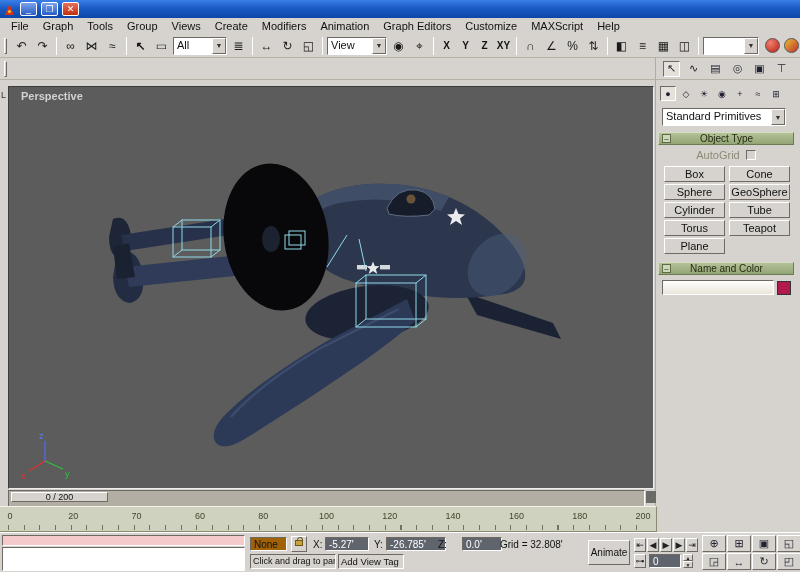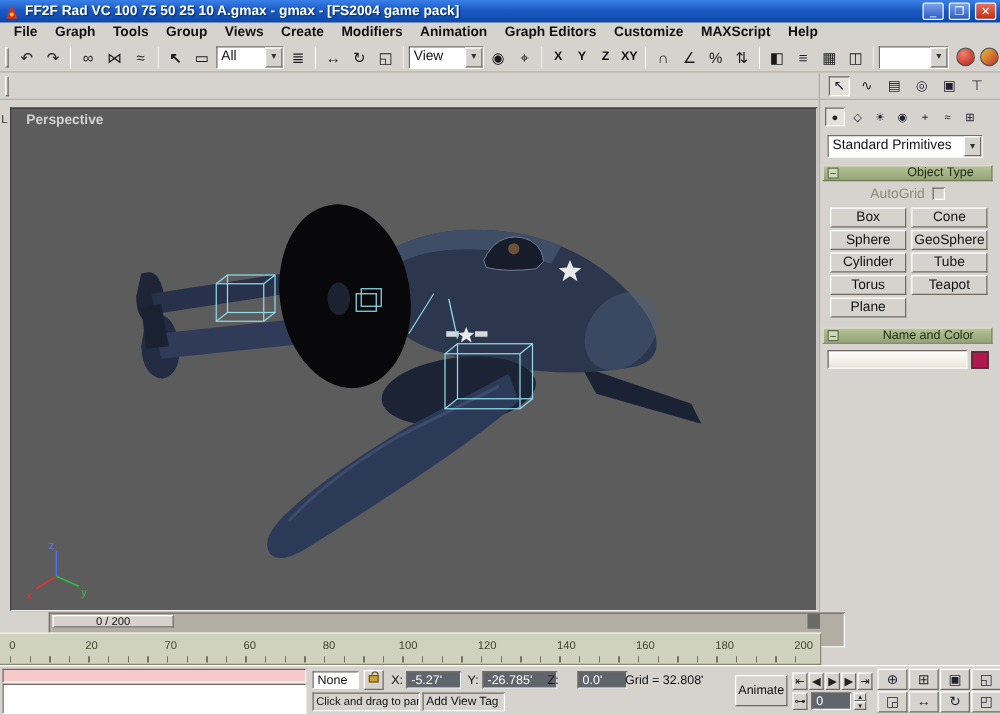--- a/index.html
+++ b/index.html
@@ -13,21 +13,21 @@
     background:linear-gradient(180deg,#3a80e8 0%,#1b5ac4 45%,#0c47a8 100%);
     display:flex;align-items:center;padding:0 3px;gap:4px;}
   #titlebar .title{color:#fff;font-weight:bold;font-size:11px;white-space:nowrap;overflow:hidden;flex:1;
     text-shadow:1px 1px 1px #06306e;}
   .winbtn{width:17px;height:14px;border-radius:2px;color:#fff;font-size:9px;line-height:13px;text-align:center;
     border:1px solid #fff;}
   .winbtn.blue{background:linear-gradient(180deg,#7ba2e8,#2a5cc8);}
   .winbtn.red{background:linear-gradient(180deg,#e8705c,#c03010);}
   
   #menubar{left:0;top:18px;width:800px;height:16px;display:flex;align-items:center;padding-left:4px;}
-  .menu-item{padding:1px 7px;white-space:nowrap;font-weight:bold;}
+  .menu-item{padding:1px 7px;white-space:nowrap;}
   
   #toolbar{left:0;top:34px;width:800px;height:24px;display:flex;align-items:center;gap:2px;padding-left:4px;
     border-bottom:1px solid #b6b2a6;}
   .grip{width:3px;height:16px;border:1px solid;border-color:#fff #6e6a63 #6e6a63 #fff;margin-right:3px;}
   .sep{width:1px;height:18px;background:#9a968a;border-right:1px solid #fff;margin:0 2px;}
   .tbtn{width:19px;height:19px;display:flex;align-items:center;justify-content:center;font-size:12px;color:#1a1a1a;}
   .axisbtn{width:17px;height:17px;display:flex;align-items:center;justify-content:center;font-size:10px;font-weight:bold;}
   .combo{height:18px;display:flex;align-items:stretch;background:#fff;border:1px solid;border-color:#6e6a63 #fff #fff #6e6a63;}
   .combo-val{flex:1;padding:1px 3px;font-size:11px;white-space:nowrap;overflow:hidden;}
   .combo-btn{width:14px;background:#d6d3ce;border:1px solid;border-color:#fff #6e6a63 #6e6a63 #fff;
@@ -46,62 +46,61 @@
   #edge-tab{left:1px;top:90px;font-size:9px;color:#333;}
   
   #cat-row{left:660px;top:86px;display:flex;gap:2px;}
   .catbtn{width:16px;height:15px;display:flex;align-items:center;justify-content:center;font-size:9px;color:#223;}
   .catbtn.active{background:#e4e1da;border:1px solid;border-color:#6e6a63 #fff #fff #6e6a63;}
   #prim-combo{left:662px;top:108px;width:124px;}
   .rollout{height:13px;background:linear-gradient(180deg,#b4c298,#93a575);color:#222b12;
     display:flex;align-items:center;font-size:10px;border:1px solid;border-color:#d5ddc2 #6b7a52 #6b7a52 #d5ddc2;}
   .rollout .minus{width:9px;height:9px;background:#cfd8ba;border:1px solid #5e6c48;margin:0 3px;
     font-size:8px;line-height:7px;text-align:center;}
-  .rollout .rtitle{flex:1;text-align:right;margin-right:14px;}
+  .rollout .rtitle{flex:1;text-align:center;margin-right:14px;}
   #autogrid{left:658px;top:149px;width:136px;display:flex;justify-content:center;gap:6px;align-items:center;
     color:#8b8b78;}
   #autogrid .chk{width:10px;height:10px;background:#d6d3ce;border:1px solid;border-color:#6e6a63 #fff #fff #6e6a63;}
   #ot-grid{left:664px;top:166px;width:128px;display:grid;grid-template-columns:61px 61px;gap:2px 4px;}
   .objbtn{height:16px;font-size:11px;display:flex;align-items:center;justify-content:center;}
   #nc-row{left:662px;top:280px;width:132px;display:flex;gap:3px;align-items:center;}
   #name-field{width:112px;height:15px;background:linear-gradient(180deg,#ffffff,#e9e5da);}
   #color-swatch{width:14px;height:14px;border:1px solid #333;}
   
-  #timeslider{left:8px;top:490px;width:637px;height:28px;background:#b2aea4;position:absolute;margin-left:31px;}
+  #timeslider{left:8px;top:490px;width:637px;height:28px;background:#b2aea4;position:absolute;}
   #ts-knob{left:2px;top:1px;width:97px;height:10px;font-size:9px;display:flex;align-items:center;justify-content:center;}
   #ts-end{left:646px;top:491px;width:10px;height:12px;background:#6a6a66;}
   #ruler{left:0;top:506px;width:657px;height:26px;background:#ced2be;border-top:1px solid #f2f2ea;
     border-bottom:1px solid #8a8a72;border-right:1px solid #8a8a72;}
   .tick-label{position:absolute;top:4px;transform:translateX(-50%);font-size:9px;color:#45452e;}
   #tickstrip{position:absolute;left:8px;right:6px;bottom:1px;height:5px;
     background:repeating-linear-gradient(90deg,#73735c 0 1px,transparent 1px 15.7px);}
   
   #statusbar{left:0;top:532px;width:800px;height:40px;border-top:1px solid #ffffff;}
   #listener-pink{left:2px;top:2px;width:243px;height:11px;background:#f4caca;}
   #listener-white{left:2px;top:14px;width:243px;height:24px;background:#ffffff;}
   .statlabel{font-size:10px;color:#111;}
   .darkfield{background:#60646c;color:#fff;font-size:10px;padding:0 3px;display:flex;align-items:center;}
-  .grayfield{background:#ffffff;color:#111;font-size:10px;padding:0 3px;display:flex;align-items:center;}
+  .grayfield{background:#a16207;color:#111;font-size:10px;padding:0 3px;display:flex;align-items:center;}
   .padlock{width:8px;height:6px;background:#caa33a;border:1px solid #6b5a20;position:relative;margin-top:3px;}
   .padlock::before{content:'';position:absolute;left:1px;top:-4px;width:4px;height:3px;
     border:1px solid #6b5a20;border-bottom:none;border-radius:3px 3px 0 0;}
   .smbtn{display:flex;align-items:center;justify-content:center;font-size:9px;color:#222;}
   #nav-grid{left:702px;top:2px;display:grid;grid-template-columns:repeat(4,24px);grid-auto-rows:17px;gap:1px;}
   .navbtn{font-size:11px;display:flex;align-items:center;justify-content:center;color:#223;}
   #vline{left:655px;top:58px;width:1px;height:474px;background:#b0aca0;}
 </style>
 </head>
 <body>
 
 <div id="titlebar" class="abs">
   <svg width="13" height="13">
     <polygon points="2,12 6.5,1 11,12" fill="#d83018"></polygon>
     <circle cx="6.5" cy="8.5" r="1.6" fill="#f2c030"></circle>
   </svg>
-  <span class="title">FF2F Rad VC 100 75 50 25 10 A.gmax - gmax - [FS2004 game pack]</span>
   <span class="winbtn blue">_</span>
   <span class="winbtn blue">❐</span>
   <span class="winbtn red">✕</span>
 </div>
 
 <div id="menubar" class="abs">
 
 <span class="menu-item">File</span>
     <span class="menu-item">Graph</span>
     <span class="menu-item">Tools</span>

